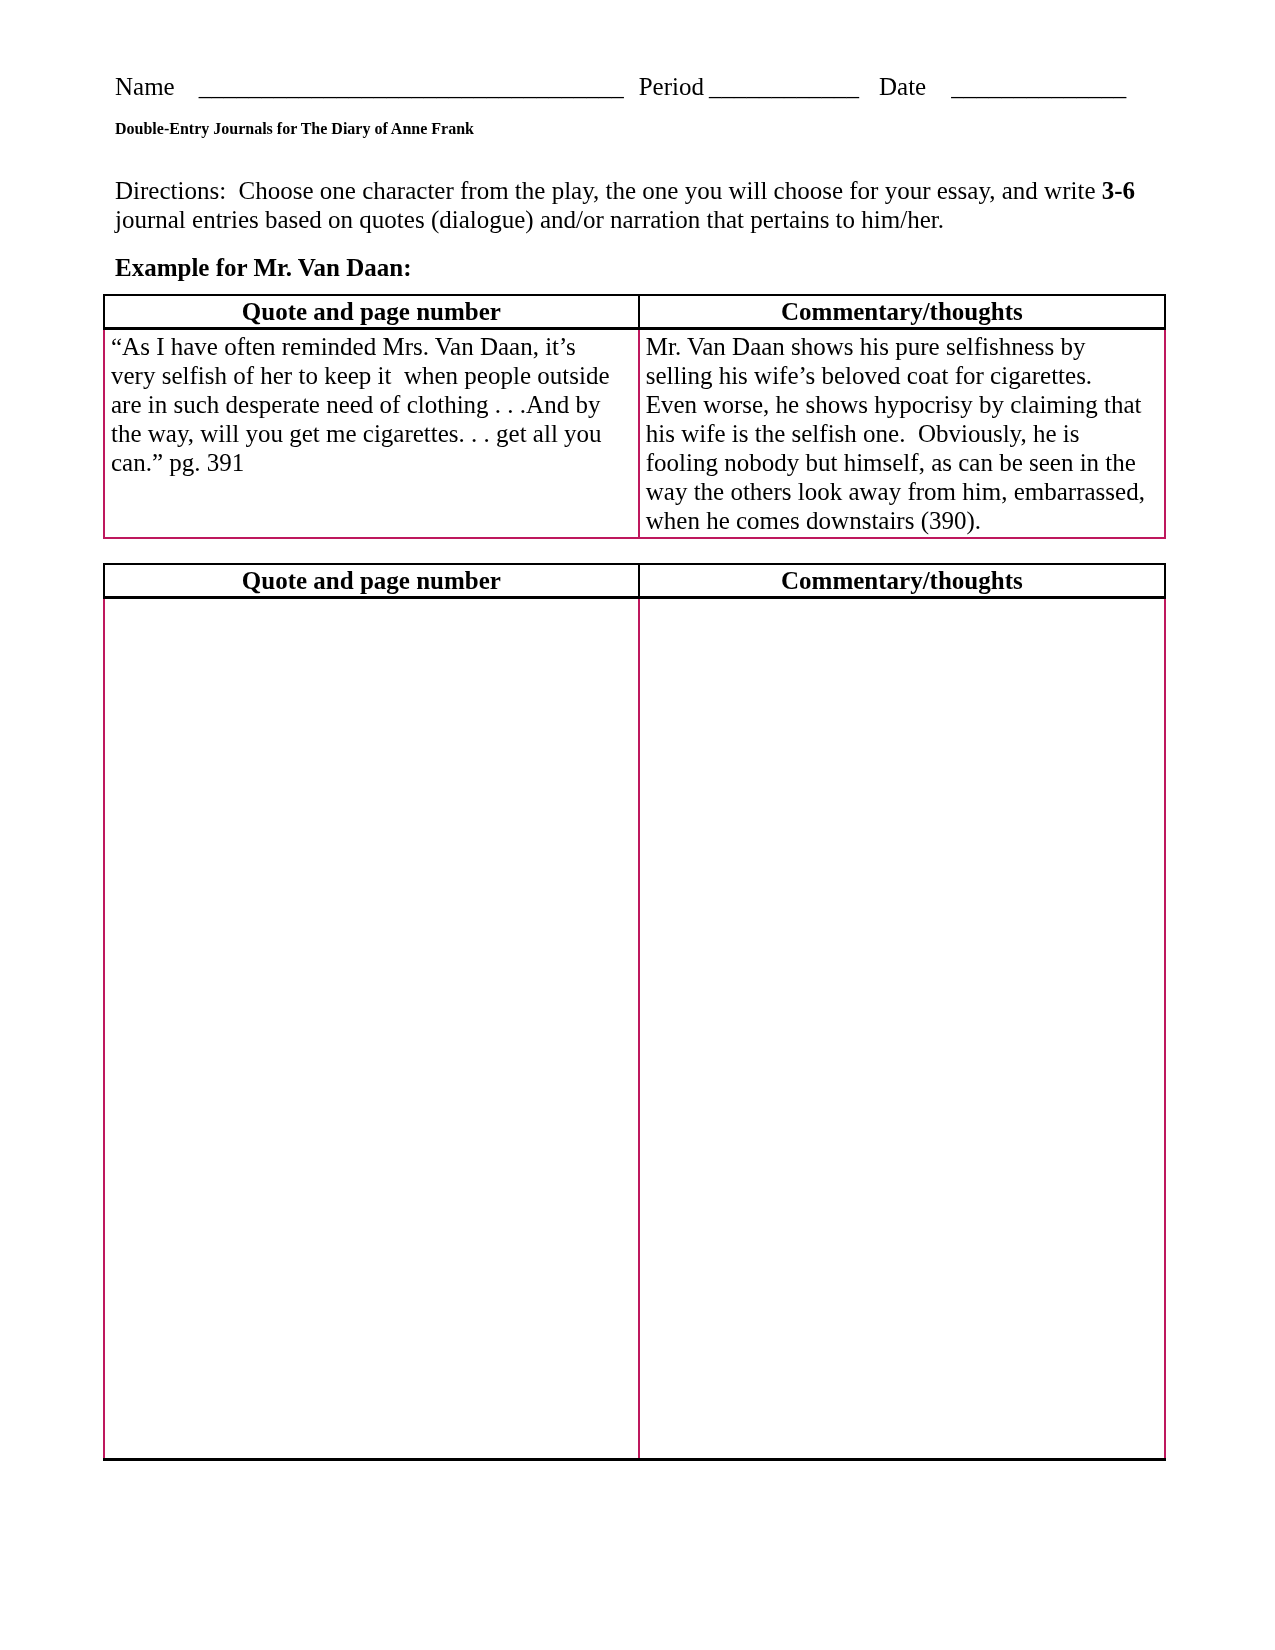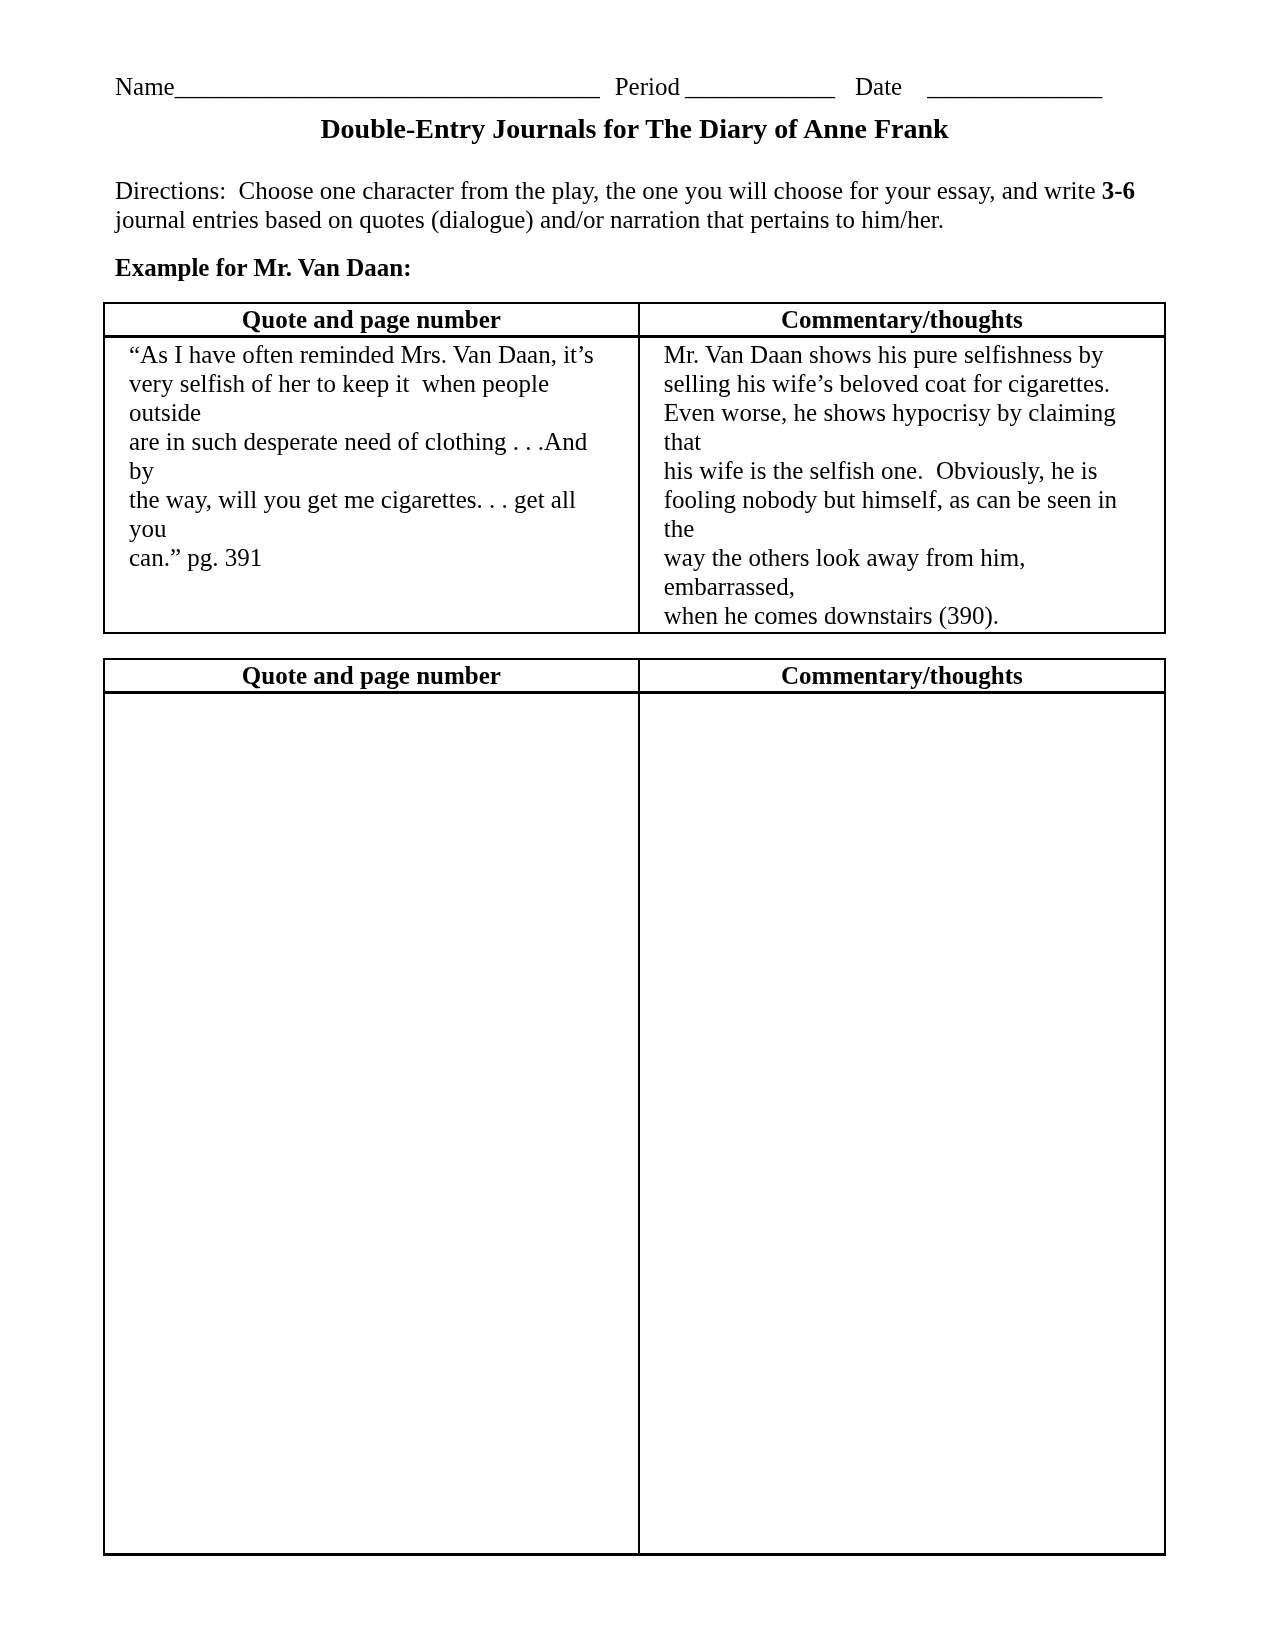--- a/index.html
+++ b/index.html
@@ -12,54 +12,53 @@
     font-size: 25px;
     line-height: 29px;
   }
   .page {
     width: 1275px; height: 1650px;
     padding: 72px 121px 0 115px;
     overflow: hidden;
   }
   .blank { white-space: nowrap; }
   .g5 { margin-left: 5px; }
-  .g6 { margin-left: 0; font-style: italic; }
+  .g6 { margin-left: 24px; font-style: italic; }
   .g8 { margin-left: 25px; }
   .g15 { margin-left: 15px; text-align: right; }
   .g20 { margin-left: 20px; }
   .title {
-    font-size: 28px;
+    font-size: 16px;
     font-weight: bold;
-    text-align: center;
     margin: 13px 0 0 0;
   }
   .directions {
     margin: 33px 0 0 0;
     white-space: pre-wrap;
   }
   .directions b { font-weight: bold; }
   .example-caption { margin: 19px 0 0 0; font-weight: bold; }
   .journal-table {
     border-collapse: collapse;
     table-layout: fixed;
     width: calc(100% + 24px);
-    margin: 20px -12px 0 -12px;
+    margin: 12px -12px 0 -12px;
   }
   .col-quote { width: 50.4%; }
   .journal-table th {
     border: 2px solid #000;
     border-bottom: 3px solid #000;
     padding: 1px 12px;
     font-weight: bold;
     text-align: center;
     font-size: 25px;
   }
   .journal-table td {
-    border: 2px solid #000000;
-    padding: 2px 24px;
+    border: 2px solid #be185d;
+    padding: 2px 6px;
     vertical-align: top;
     white-space: pre-wrap;
   }
   .character-row { margin-top: 26px; }
   .entry { margin-top: 24px; }
   .entry .entry-body-row td { height: 862px; border-bottom: 3px solid #000; }
 </style>
 </head>
 <body>
 

